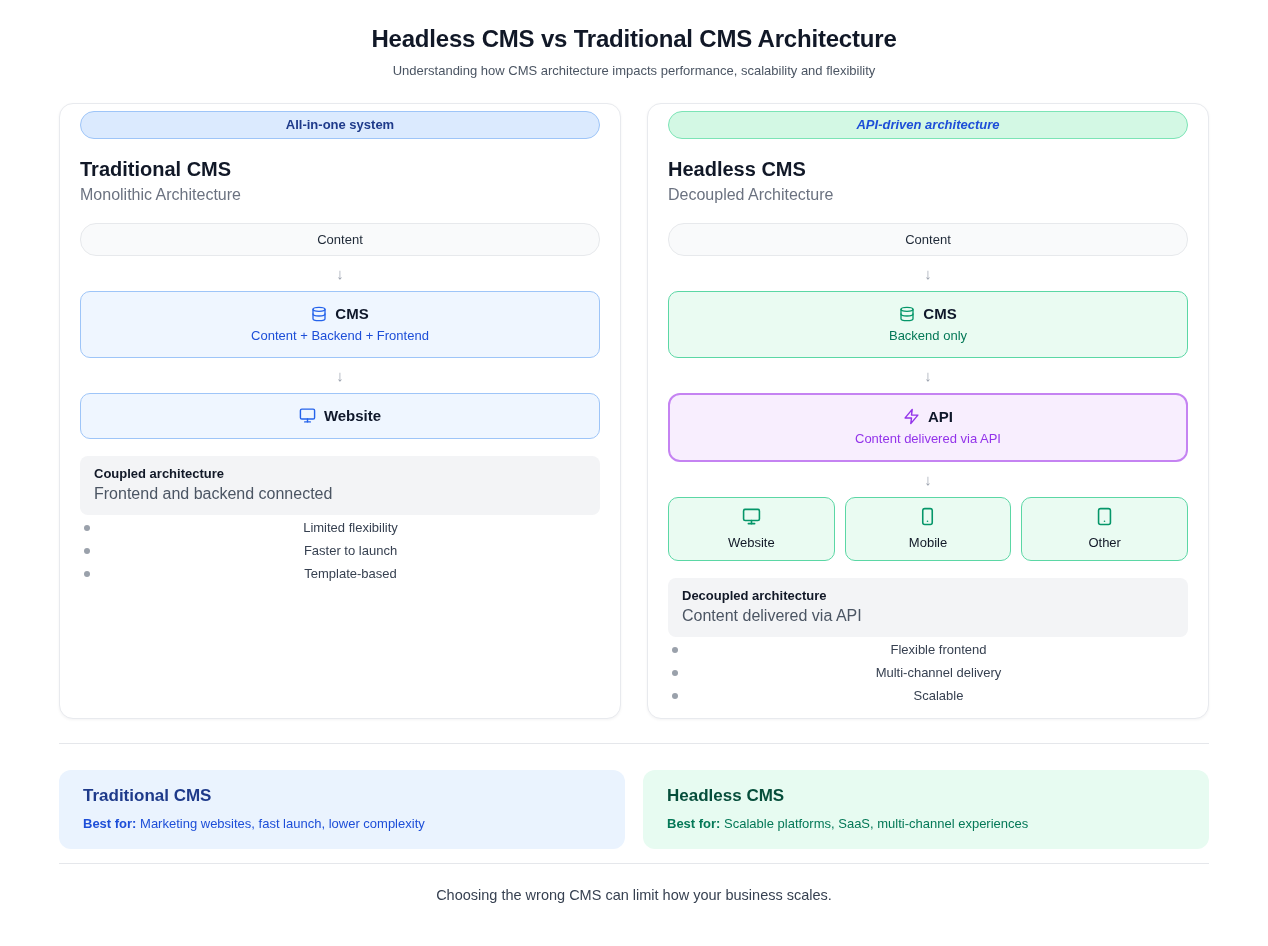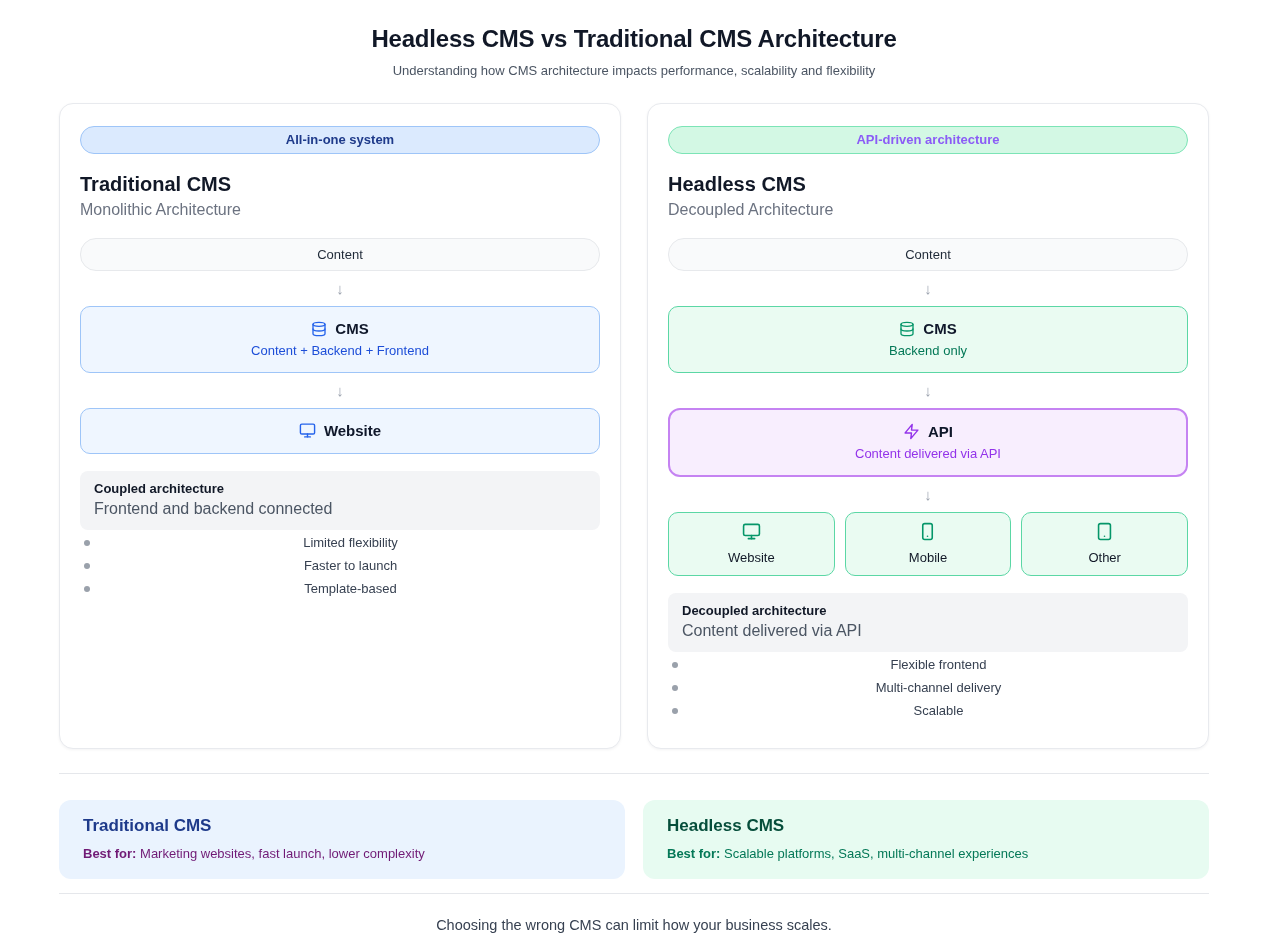--- a/index.html
+++ b/index.html
@@ -13,28 +13,28 @@
 
   
   .header { text-align: center; padding-top: 25px; }
   .header h1 { font-size: 24px; font-weight: 700; color: #111827; letter-spacing: -0.2px; }
   .header .subtitle { font-size: 13px; color: #4b5563; margin-top: 10px; }
 
   
   .cards { display: grid; grid-template-columns: 1fr 1fr; gap: 26px; margin-top: 25px; }
   .card {
     background: #ffffff; border: 1px solid #e8eaee; border-radius: 14px;
-    padding: 22px 20px; box-shadow: 0 1px 3px rgba(16,24,40,.05);
+    padding: 7px 20px; box-shadow: 0 1px 3px rgba(16,24,40,.05);
   }
   .badge {
     display: block; text-align: center; font-size: 13px; font-weight: 700;
     padding: 5px 0 6px; border-radius: 999px;
   }
   .badge.blue  { background: #dbeafe; border: 1px solid #9ec5f8; color: #1e3a8a; }
-  .badge.green { background: #d3f8e4; border: 1px solid #7ce4b6; color: #8b5cf6; }
+  .badge.green { background: #d3f8e4; border: 1px solid #7ce4b6; color: #1d4ed8; font-style: italic; }
   .card-title { font-size: 20px; font-weight: 700; color: #111827; margin: 19px 0 5px; }
   .card-sub   { font-size: 16px; color: #6b7280; margin-bottom: 19px; }
 
   .content-box {
     background: #f9fafb; border: 1px solid #e7e9ec; border-radius: 16px;
     text-align: center; padding: 8px; font-size: 13px; color: #1f2937;
   }
   .arrow { text-align: center; color: #9ca3af; font-size: 15px; margin: 9px 0; }
 
   .flow-box { border-radius: 10px; text-align: center; padding: 13px 12px 14px; }
@@ -78,21 +78,21 @@
   .divider.top { margin: 24px 0 26px; }
   .divider.bottom { margin: 14px 0 0; }
   .summary { display: grid; grid-template-columns: 1fr 1fr; gap: 18px; }
   .summary-box { border-radius: 12px; padding: 16px 24px 18px; }
   .summary-box.blue  { background: #eaf3fe; }
   .summary-box.green { background: #e7fbf1; }
   .summary-title { font-size: 17px; font-weight: 700; margin-bottom: 10px; }
   .summary-box.blue  .summary-title { color: #1e3a8a; }
   .summary-box.green .summary-title { color: #064e3b; }
   .summary-text { font-size: 13px; }
-  .summary-box.blue  .summary-text { color: #701a75; }
+  .summary-box.blue  .summary-text { color: #1d4ed8; }
   .summary-box.green .summary-text { color: #047857; }
   .summary-text b { font-weight: 700; }
 
   .footer-note { text-align: center; font-size: 14.5px; color: #374151; margin-top: 23px; }
 
   svg { display: block; }
 </style>
 </head>
 <body>
 

